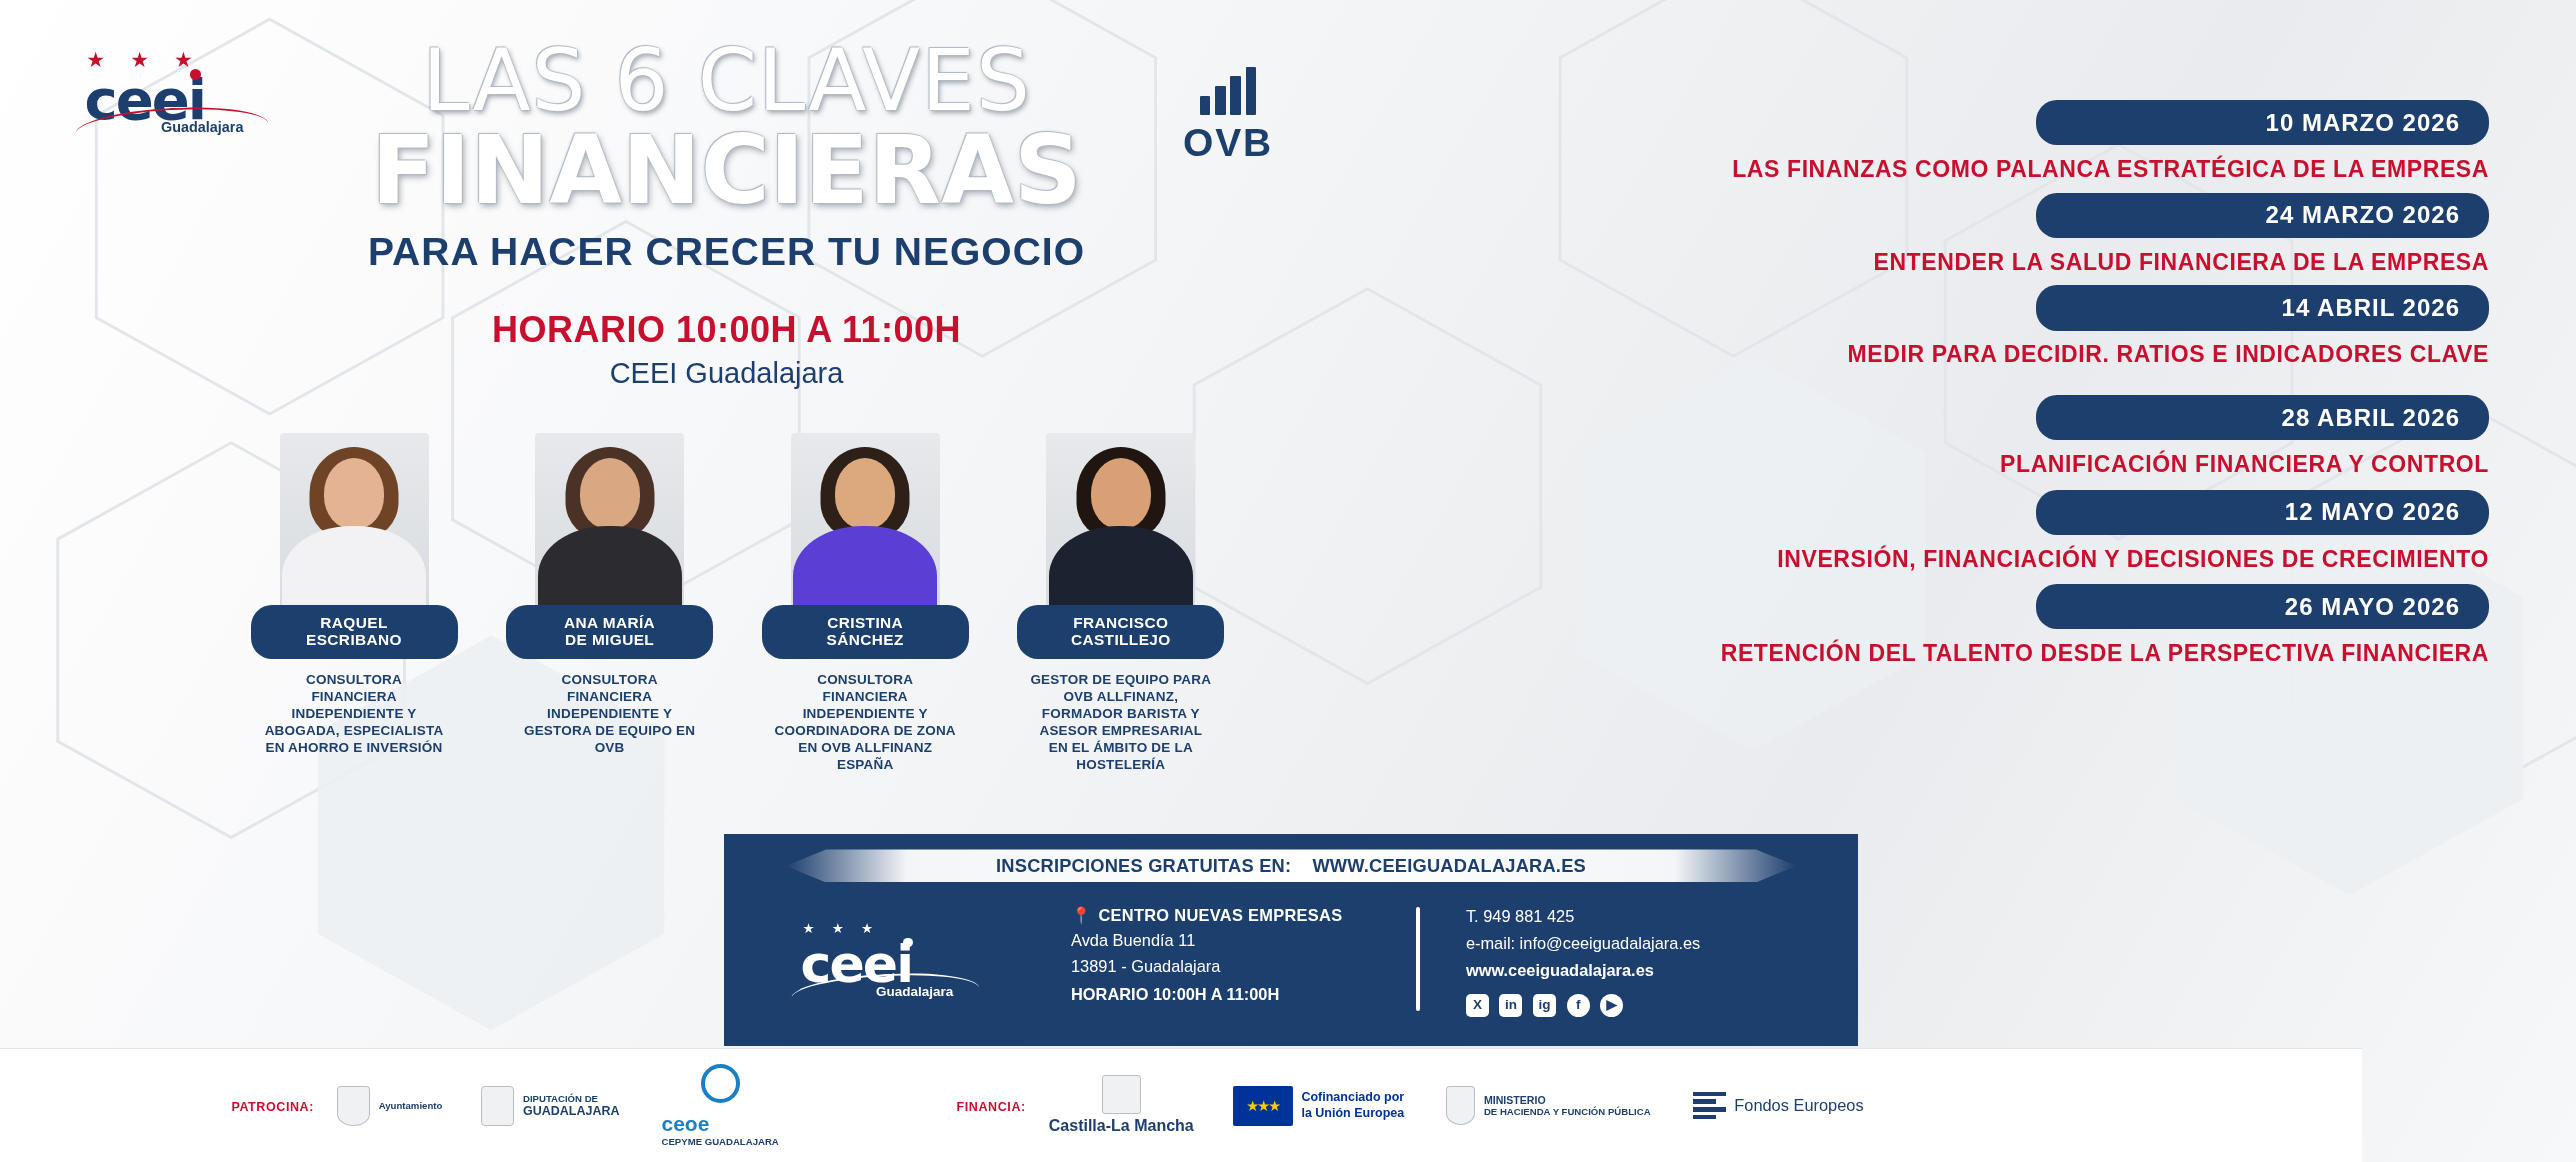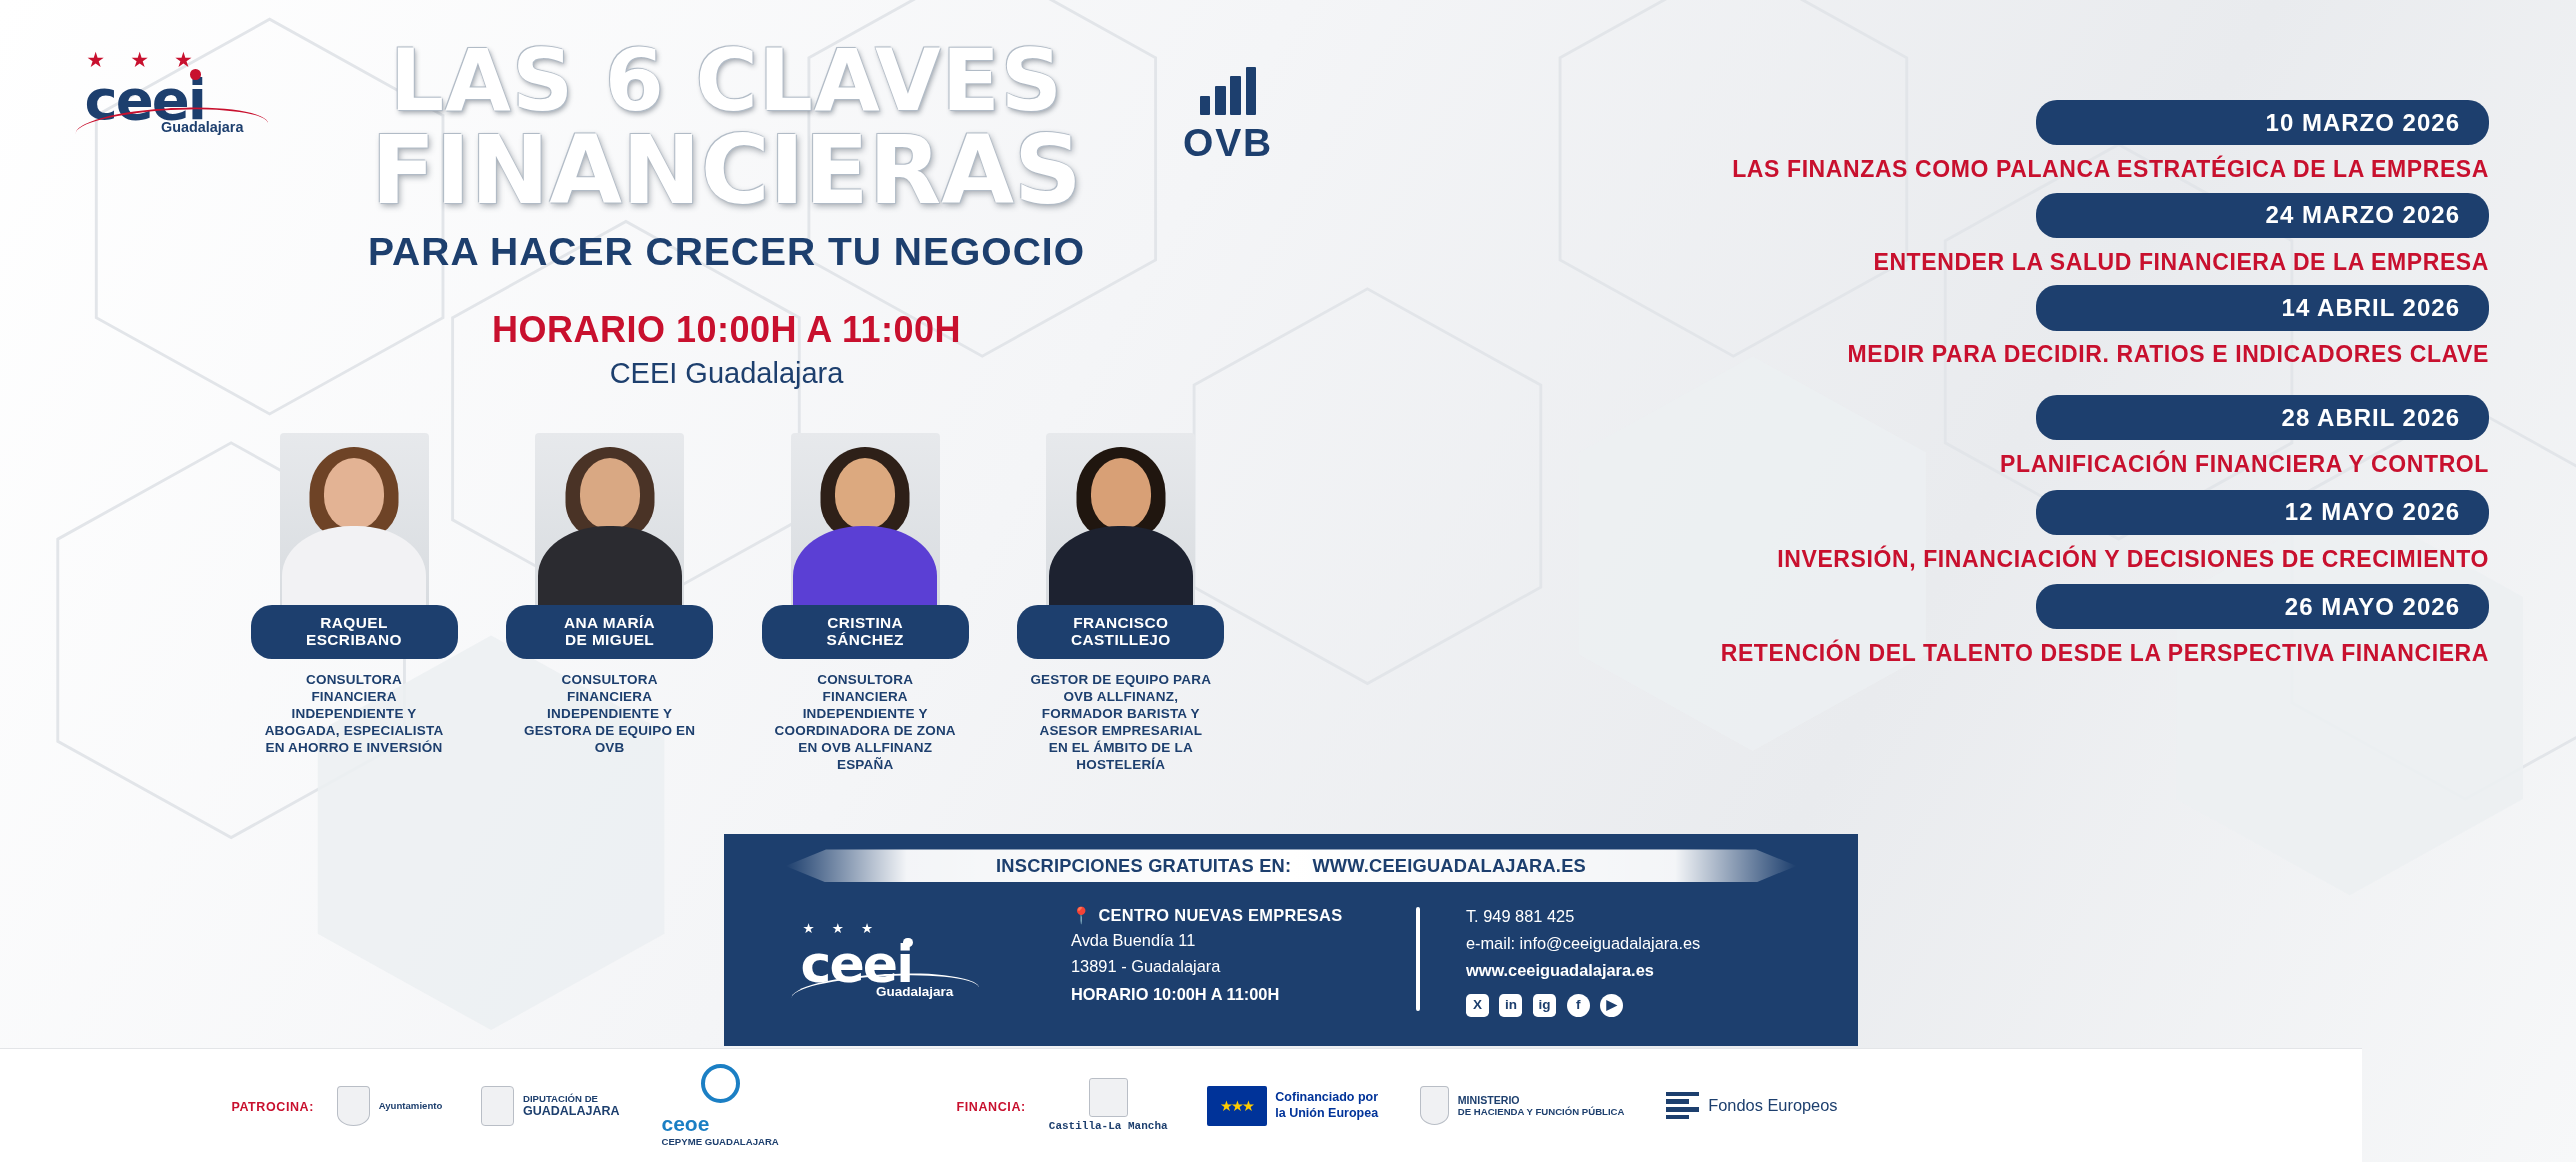--- a/index.html
+++ b/index.html
@@ -40,21 +40,21 @@
     position:absolute; top:60px; left:5.8px; width:193px; height:25px;
     border-top:2.9px solid #c8102e; border-radius:60%/100% 100% 0 0;
     transform: rotate(-3deg);
   }
   .ceei-logo-top .sub {
     position:absolute; top:71px; left:92px; font-size:14.4px; color:#1d3f6e; font-weight:600;
   }
 
   .title-wrap { position:absolute; left:327px; top:39px; width:799px; text-align:center; }
   .t1 {
-    font-size: 85px; font-weight: 700; color:#ffffff; letter-spacing:1px;
+    font-size: 85px; font-weight: 400; color:#ffffff; letter-spacing:1px;
     line-height: 0.98;
     text-shadow:
        0 0 1.9px #9aa6b4, 1px 1px 0 #b9c2cc, -1px -1px 0 #b9c2cc,
        1.9px 2.9px 5.8px rgba(60,70,85,0.45);
     font-family:"DejaVu Sans", sans-serif;
   }
   .t2 {
     font-size: 94px; font-weight: 800; color:#ffffff; letter-spacing:0px;
     line-height: 1.0; margin-top:1.9px;
     text-shadow:
@@ -407,21 +407,21 @@
         <span class="sm">CEPYME GUADALAJARA</span>
       </div>
     </div>
 
     <div style="width:231px;text-align:right;padding-right:23px;">
       <span class="lbl">FINANCIA:</span>
     </div>
 
     <div class="b-item" style="margin-right:39px;flex-direction:column;gap:2.9px;">
       <div class="shield" style="width:39px;height:39px;border-radius:2.9px;"></div>
-      <div class="b-txt" style="font-size:11px;font-family:Liberation Mono, monospace;">Castilla-La Mancha</div>
+      <div class="b-txt" style="font-size:16px;">Castilla-La Mancha</div>
     </div>
 
     <div class="b-item" style="margin-right:42px;">
       <div class="euflag">★★★</div>
       <div class="eutxt">
         <span style="display:block">Cofinanciado por</span>
         <span style="display:block">la Unión Europea</span>
       </div>
     </div>
 

